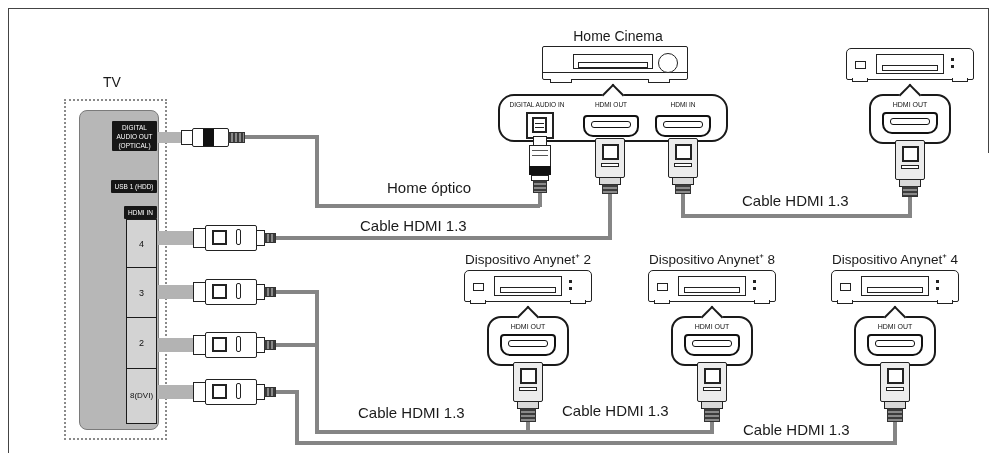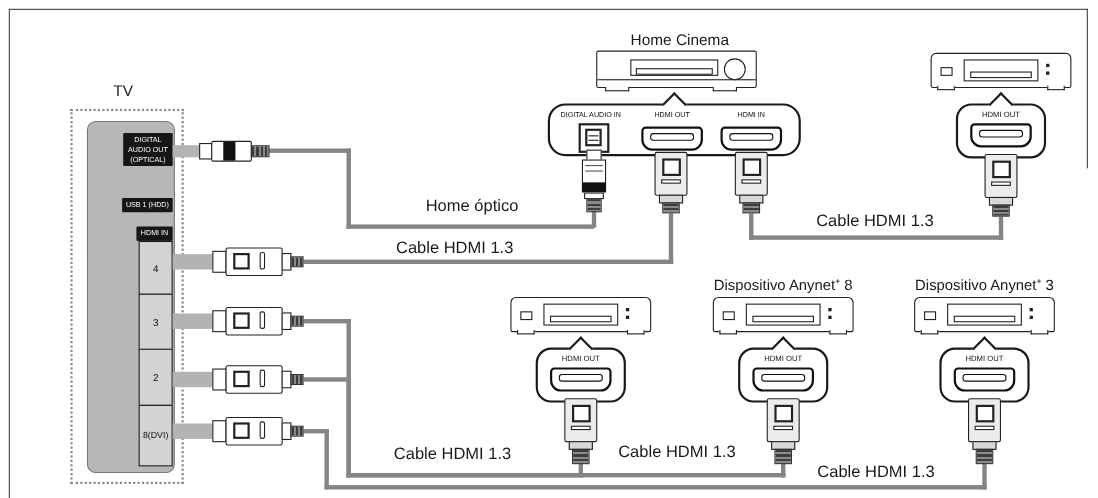--- a/index.html
+++ b/index.html
@@ -219,20 +219,21 @@
       </div>
     <div class="vbody" style="left:65px;top:112px;width:30px;height:40px;">
         <span class="vsq"></span>
         <span class="vslot"></span>
       </div>
     <div class="vneck" style="left:69px;top:151px;width:22px;height:8px;"></div>
     <div class="ridge-v" style="left:72px;top:158px;width:16px;height:11px;"></div>
   </div>
 
   <div class="abs" style="left:448px;top:250px;width:160px;height:180px;">
+    <div class="dtitle" style="left:0;top:0;width:160px;font-size:13.5px;">Dispositivo Anynet⁺ 2</div>
     <div class="dev" style="left:16px;top:20px;width:128px;height:32px;">
       <div class="outl" style="left:8px;top:12px;width:11px;height:8px;border-width:1.2px;"></div>
       <div class="outl" style="left:29px;top:5px;width:68px;height:20px;"></div>
       <div class="outl" style="left:35px;top:16px;width:56px;height:6px;border-width:1.2px;"></div>
       <div class="dot" style="left:104px;top:9px;"></div>
       <div class="dot" style="left:104px;top:16px;"></div>
     </div>
     <div class="foot" style="left:22px;top:50px;width:16px;"></div>
     <div class="foot" style="left:122px;top:50px;width:16px;"></div>
     <div class="callout" style="left:39px;top:66px;width:82px;height:50px;"></div>
@@ -268,21 +269,21 @@
       </div>
     <div class="vbody" style="left:65px;top:112px;width:30px;height:40px;">
         <span class="vsq"></span>
         <span class="vslot"></span>
       </div>
     <div class="vneck" style="left:69px;top:151px;width:22px;height:8px;"></div>
     <div class="ridge-v" style="left:72px;top:158px;width:16px;height:14px;"></div>
   </div>
 
   <div class="abs" style="left:815px;top:250px;width:160px;height:180px;">
-    <div class="dtitle" style="left:0;top:0;width:160px;font-size:13.5px;">Dispositivo Anynet⁺ 3</div>
+    <div class="dtitle" style="left:0;top:0;width:160px;font-size:13.5px;">Dispositivo Anynet⁺ 4</div>
     <div class="dev" style="left:16px;top:20px;width:128px;height:32px;">
       <div class="outl" style="left:8px;top:12px;width:11px;height:8px;border-width:1.2px;"></div>
       <div class="outl" style="left:29px;top:5px;width:68px;height:20px;"></div>
       <div class="outl" style="left:35px;top:16px;width:56px;height:6px;border-width:1.2px;"></div>
       <div class="dot" style="left:104px;top:9px;"></div>
       <div class="dot" style="left:104px;top:16px;"></div>
     </div>
     <div class="foot" style="left:22px;top:50px;width:16px;"></div>
     <div class="foot" style="left:122px;top:50px;width:16px;"></div>
     <div class="callout" style="left:39px;top:66px;width:82px;height:50px;"></div>

